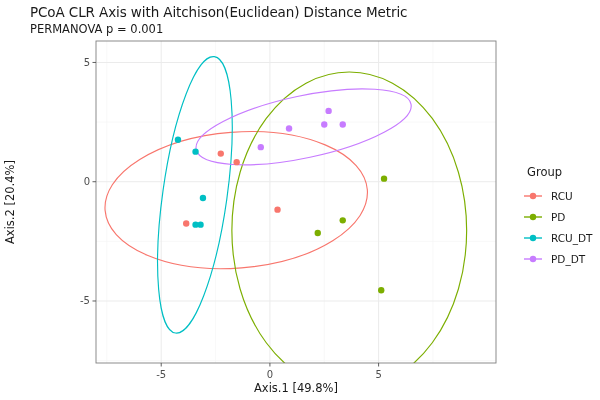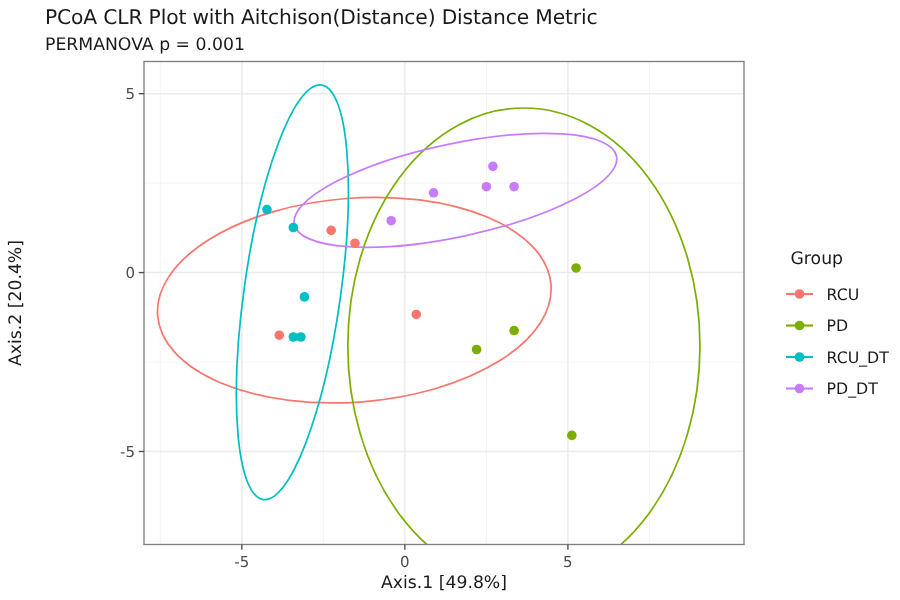--- a/index.html
+++ b/index.html
@@ -29,21 +29,21 @@
   .grid-minor{stroke:#f5f5f5;stroke-width:0.7;}
   .tick-mark{stroke:#4d4d4d;stroke-width:0.9;}
   .ellipse-path{fill:none;stroke-width:1.15;}
   .pt{stroke:none;}
 </style>
 </head>
 <body>
 
 <div id="root">
 
-  <div class="title">PCoA CLR Plot with Aitchison(Distance) Distance Metric</div>
+  <div class="title">PCoA CLR Axis with Aitchison(Euclidean) Distance Metric</div>
   <div class="subtitle">PERMANOVA p = 0.001</div>
 
   <svg width="600" height="400">
     <g>
       <rect class="panel-bg" x="96" y="41" width="400" height="322"></rect>
     </g>
     <g id="grid-layer">
         <line x1="106.86956521739131" x2="106.86956521739131" y1="41" y2="363" class="grid-minor"></line>
         <line x1="215.56521739130437" x2="215.56521739130437" y1="41" y2="363" class="grid-minor"></line>
         <line x1="324.26086956521743" x2="324.26086956521743" y1="41" y2="363" class="grid-minor"></line>

